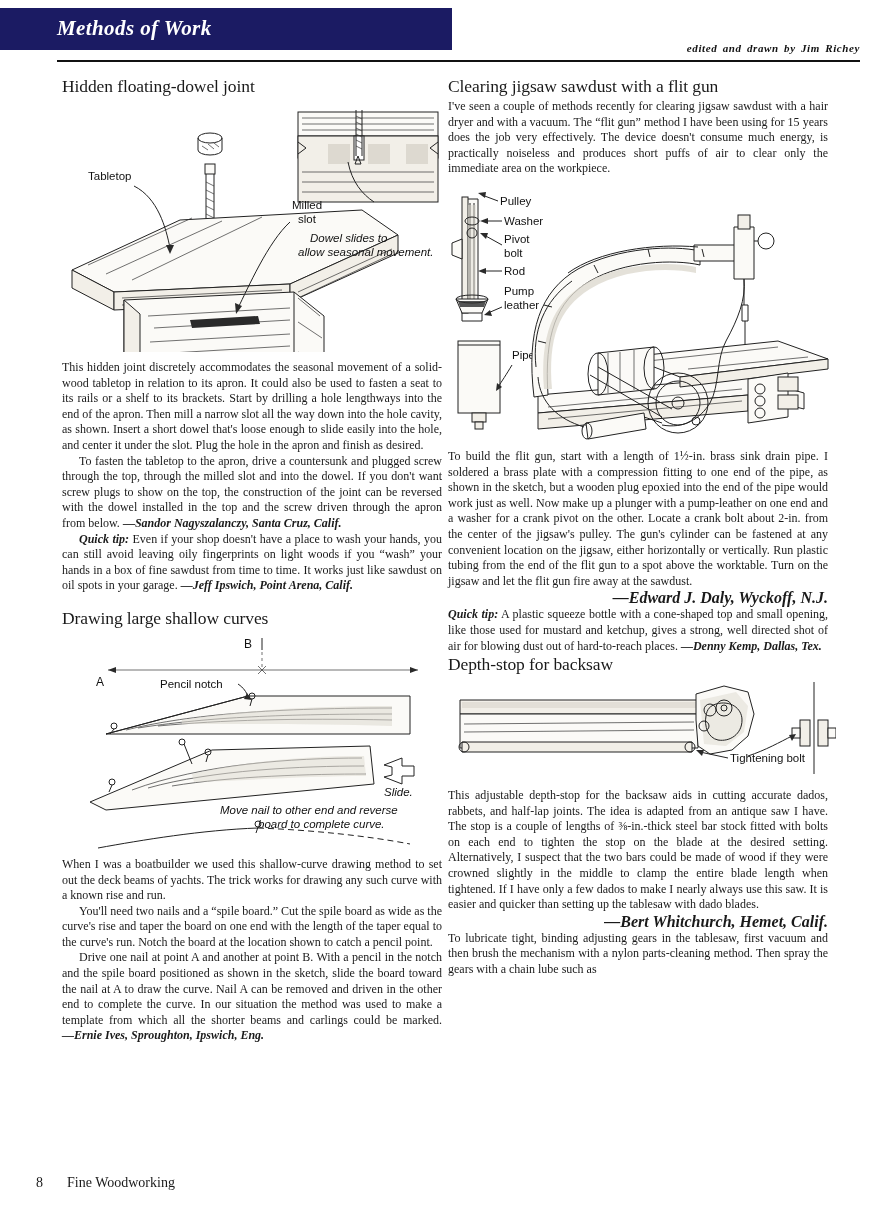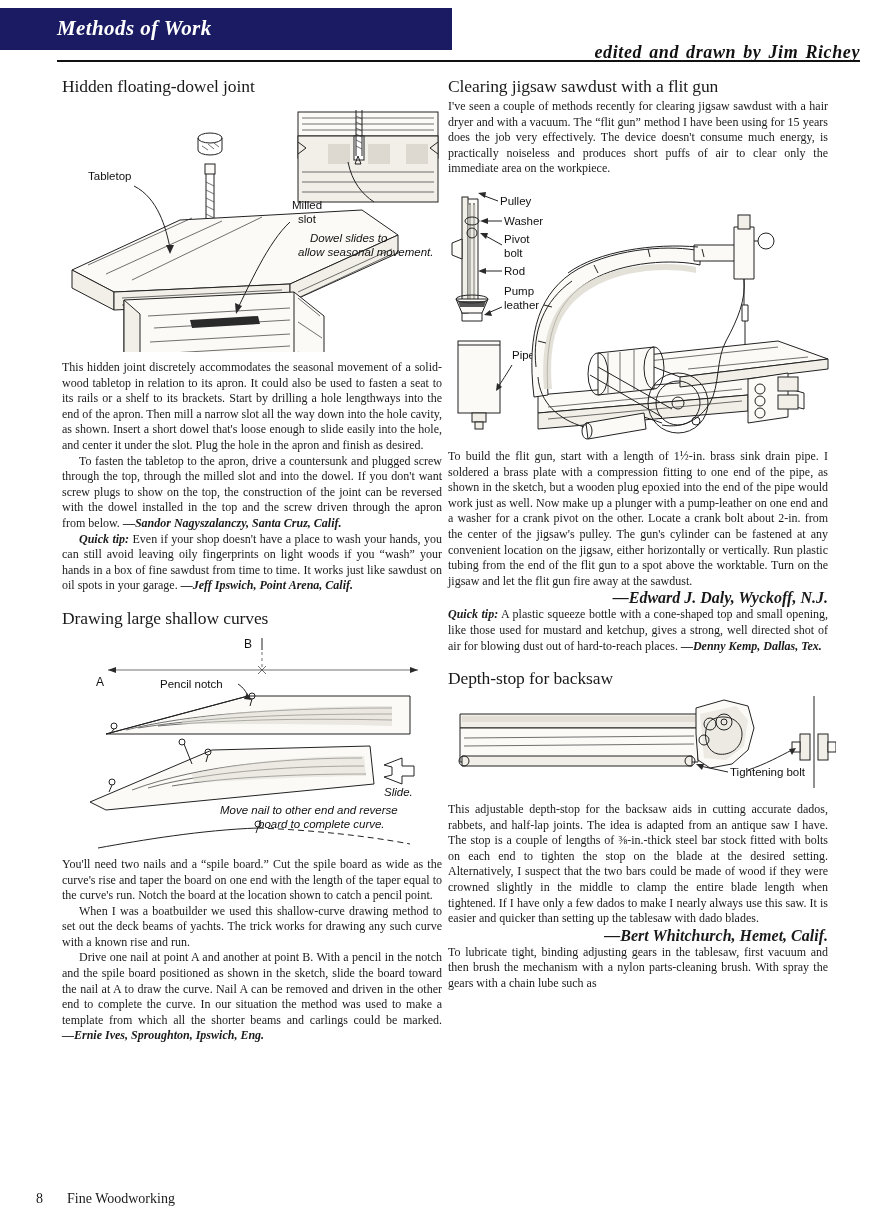--- a/index.html
+++ b/index.html
@@ -17,21 +17,21 @@
   .masthead{position:absolute;left:0;top:8px;width:452px;height:42px;background:#1b1b63;}
   .masthead-title{
     position:absolute;left:57px;top:16px;
     font-family:"Liberation Serif", serif;
     font-style:italic;font-weight:bold;font-size:21px;color:#ffffff;
     letter-spacing:.4px;
   }
   .byline{
     position:absolute;right:32px;top:42px;
     font-family:"Liberation Serif", serif;
-    font-style:italic;font-weight:bold;font-size:18px;color:#111;
+    font-style:italic;font-weight:bold;font-size:11px;color:#111;
     letter-spacing:.6px;word-spacing:2px;
   }
   .rule{position:absolute;left:57px;top:60px;width:803px;height:2px;background:#111;}
 
   
   .col{position:absolute;top:76px;width:380px;}
   .col-left{left:62px;}
   .col-right{left:448px;}
 
   h2.sect{
@@ -59,21 +59,21 @@
   .lbl-i{font-family:"Liberation Sans", sans-serif;font-size:11.5px;fill:#111;font-style:italic;}
   .lbl-b{font-family:"Liberation Sans", sans-serif;font-size:12px;fill:#111;}
   .ln{stroke:#222;fill:none;stroke-width:1;}
   .ln-t{stroke:#333;fill:none;stroke-width:.7;}
   .woodfill{fill:#fbfaf7;stroke:#222;stroke-width:1;}
   .woodfill2{fill:#f2efe8;stroke:#222;stroke-width:1;}
   .shade{fill:#ddd9d0;stroke:none;}
   .dk{fill:#2a2a2a;stroke:none;}
 
   
-  .footer{position:absolute;left:36px;bottom:10px;font-size:14px;}
+  .footer{position:absolute;left:36px;bottom:26px;font-size:14px;}
   .footer .pg{font-weight:normal;margin-right:24px;}
   .footer .mag{}
 </style>
 </head>
 <body>
 
 <div class="page">
 
   <div class="masthead"></div>
   <div class="masthead-title">Methods of Work</div>
@@ -240,22 +240,22 @@
 
         <g>
           <path class="ln" d="M36 214 C80 206 140 196 196 194" stroke-width="1.3"></path>
           <path class="ln" d="M196 194 C250 196 306 202 348 210" stroke-width="1.3" stroke-dasharray="6 4"></path>
           <circle class="ln" cx="196" cy="190" r="3"></circle>
           <path class="ln" d="M196 193 L194 199"></path>
         </g>
       </svg>
     </div>
 
+    <p class="body noind">When I was a boatbuilder we used this shallow-curve drawing method to set out the deck beams of yachts. The trick works for drawing any such curve with a known rise and run.</p>
     <p class="body">You'll need two nails and a “spile board.” Cut the spile board as wide as the curve's rise and taper the board on one end with the length of the taper equal to the curve's run. Notch the board at the location shown to catch a pencil point.</p>
-    <p class="body noind">When I was a boatbuilder we used this shallow-curve drawing method to set out the deck beams of yachts. The trick works for drawing any such curve with a known rise and run.</p>
     <p class="body">
       <span>Drive one nail at point A and another at point B. With a pencil in the notch and the spile board positioned as shown in the sketch, slide the board toward the nail at A to draw the curve. Nail A can be removed and driven in the other end to complete the curve. In our situation the method was used to make a template from which all the shorter beams and carlings could be marked.</span>
       <span class="credit">—Ernie Ives, Sproughton, Ipswich, Eng.</span>
     </p>
   </div>
 
   <div class="col col-right">
 
     <h2 class="sect tight">Clearing jigsaw sawdust with a flit gun</h2>
     <p class="body noind">I've seen a couple of methods recently for clearing jigsaw sawdust with a hair dryer and with a vacuum. The “flit gun” method I have been using for 15 years does the job very effectively. The device doesn't consume much energy, is practically noiseless and produces short puffs of air to clear only the immediate area on the workpiece.</p>
@@ -380,21 +380,21 @@
     </div>
 
     <p class="body">To build the flit gun, start with a length of 1½-in. brass sink drain pipe. I soldered a brass plate with a compression fitting to one end of the pipe, as shown in the sketch, but a wooden plug epoxied into the end of the pipe would work just as well. Now make up a plunger with a pump-leather on one end and a washer for a crank pivot on the other. Locate a crank bolt about 2-in. from the center of the jigsaw's pulley. The gun's cylinder can be fastened at any convenient location on the jigsaw, either horizontally or vertically. Run plastic tubing from the end of the flit gun to a spot above the worktable. Turn on the jigsaw and let the flit gun fire away at the sawdust.</p>
     <span class="credit rightpad">—Edward J. Daly, Wyckoff, N.J.</span>
 
     <p class="body tip noind">
       <span class="lead">Quick tip:</span><span> A plastic squeeze bottle with a cone-shaped top and small opening, like those used for mustard and ketchup, gives a strong, well directed shot of air for blowing dust out of hard-to-reach places.</span>
       <span class="credit">—Denny Kemp, Dallas, Tex.</span>
     </p>
 
-    <h2 class="sect" style="margin-top:14px;">Depth-stop for backsaw</h2>
+    <h2 class="sect" style="">Depth-stop for backsaw</h2>
 
     <div class="fig">
       <svg width="388" height="100" viewBox="0 0 388 100">
         <g>
 
           <path class="woodfill2" d="M12 20 L250 20 L250 34 L12 34 Z"></path>
           <path class="shade" d="M14 22 L248 22 L248 28 L14 28 Z" opacity=".7"></path>
 
           <path class="woodfill" d="M12 34 L250 34 L250 68 L12 68 Z"></path>
           <path class="ln-t" d="M16 44 L246 42 M16 52 L246 50"></path>
@@ -425,19 +425,19 @@
           <rect class="woodfill" x="380" y="48" width="8" height="10"></rect>
         </g>
         <path class="ln" d="M300 76 C318 70 332 62 344 56"></path>
         <path class="dk" d="M348 54 l-7 1 l3 6 z"></path>
       </svg>
     </div>
 
     <p class="body noind">This adjustable depth-stop for the backsaw aids in cutting accurate dados, rabbets, and half-lap joints. The idea is adapted from an antique saw I have. The stop is a couple of lengths of ⅜-in.-thick steel bar stock fitted with bolts on each end to tighten the stop on the blade at the desired setting. Alternatively, I suspect that the two bars could be made of wood if they were crowned slightly in the middle to clamp the entire blade length when tightened. If I have only a few dados to make I nearly always use this saw. It is easier and quicker than setting up the tablesaw with dado blades.</p>
     <span class="credit rightpad">—Bert Whitchurch, Hemet, Calif.</span>
 
-    <p class="body noind">To lubricate tight, binding adjusting gears in the tablesaw, first vacuum and then brush the mechanism with a nylon parts-cleaning brush. With spray the gears with a chain lube such as</p>
+    <p class="body noind">To lubricate tight, binding adjusting gears in the tablesaw, first vacuum and then brush the mechanism with a nylon parts-cleaning method. Then spray the gears with a chain lube such as</p>
   </div>
 
   <div class="footer">
     <span class="pg">8</span><span class="mag">Fine Woodworking</span>
   </div>
 </div>
 
 </body></html>

